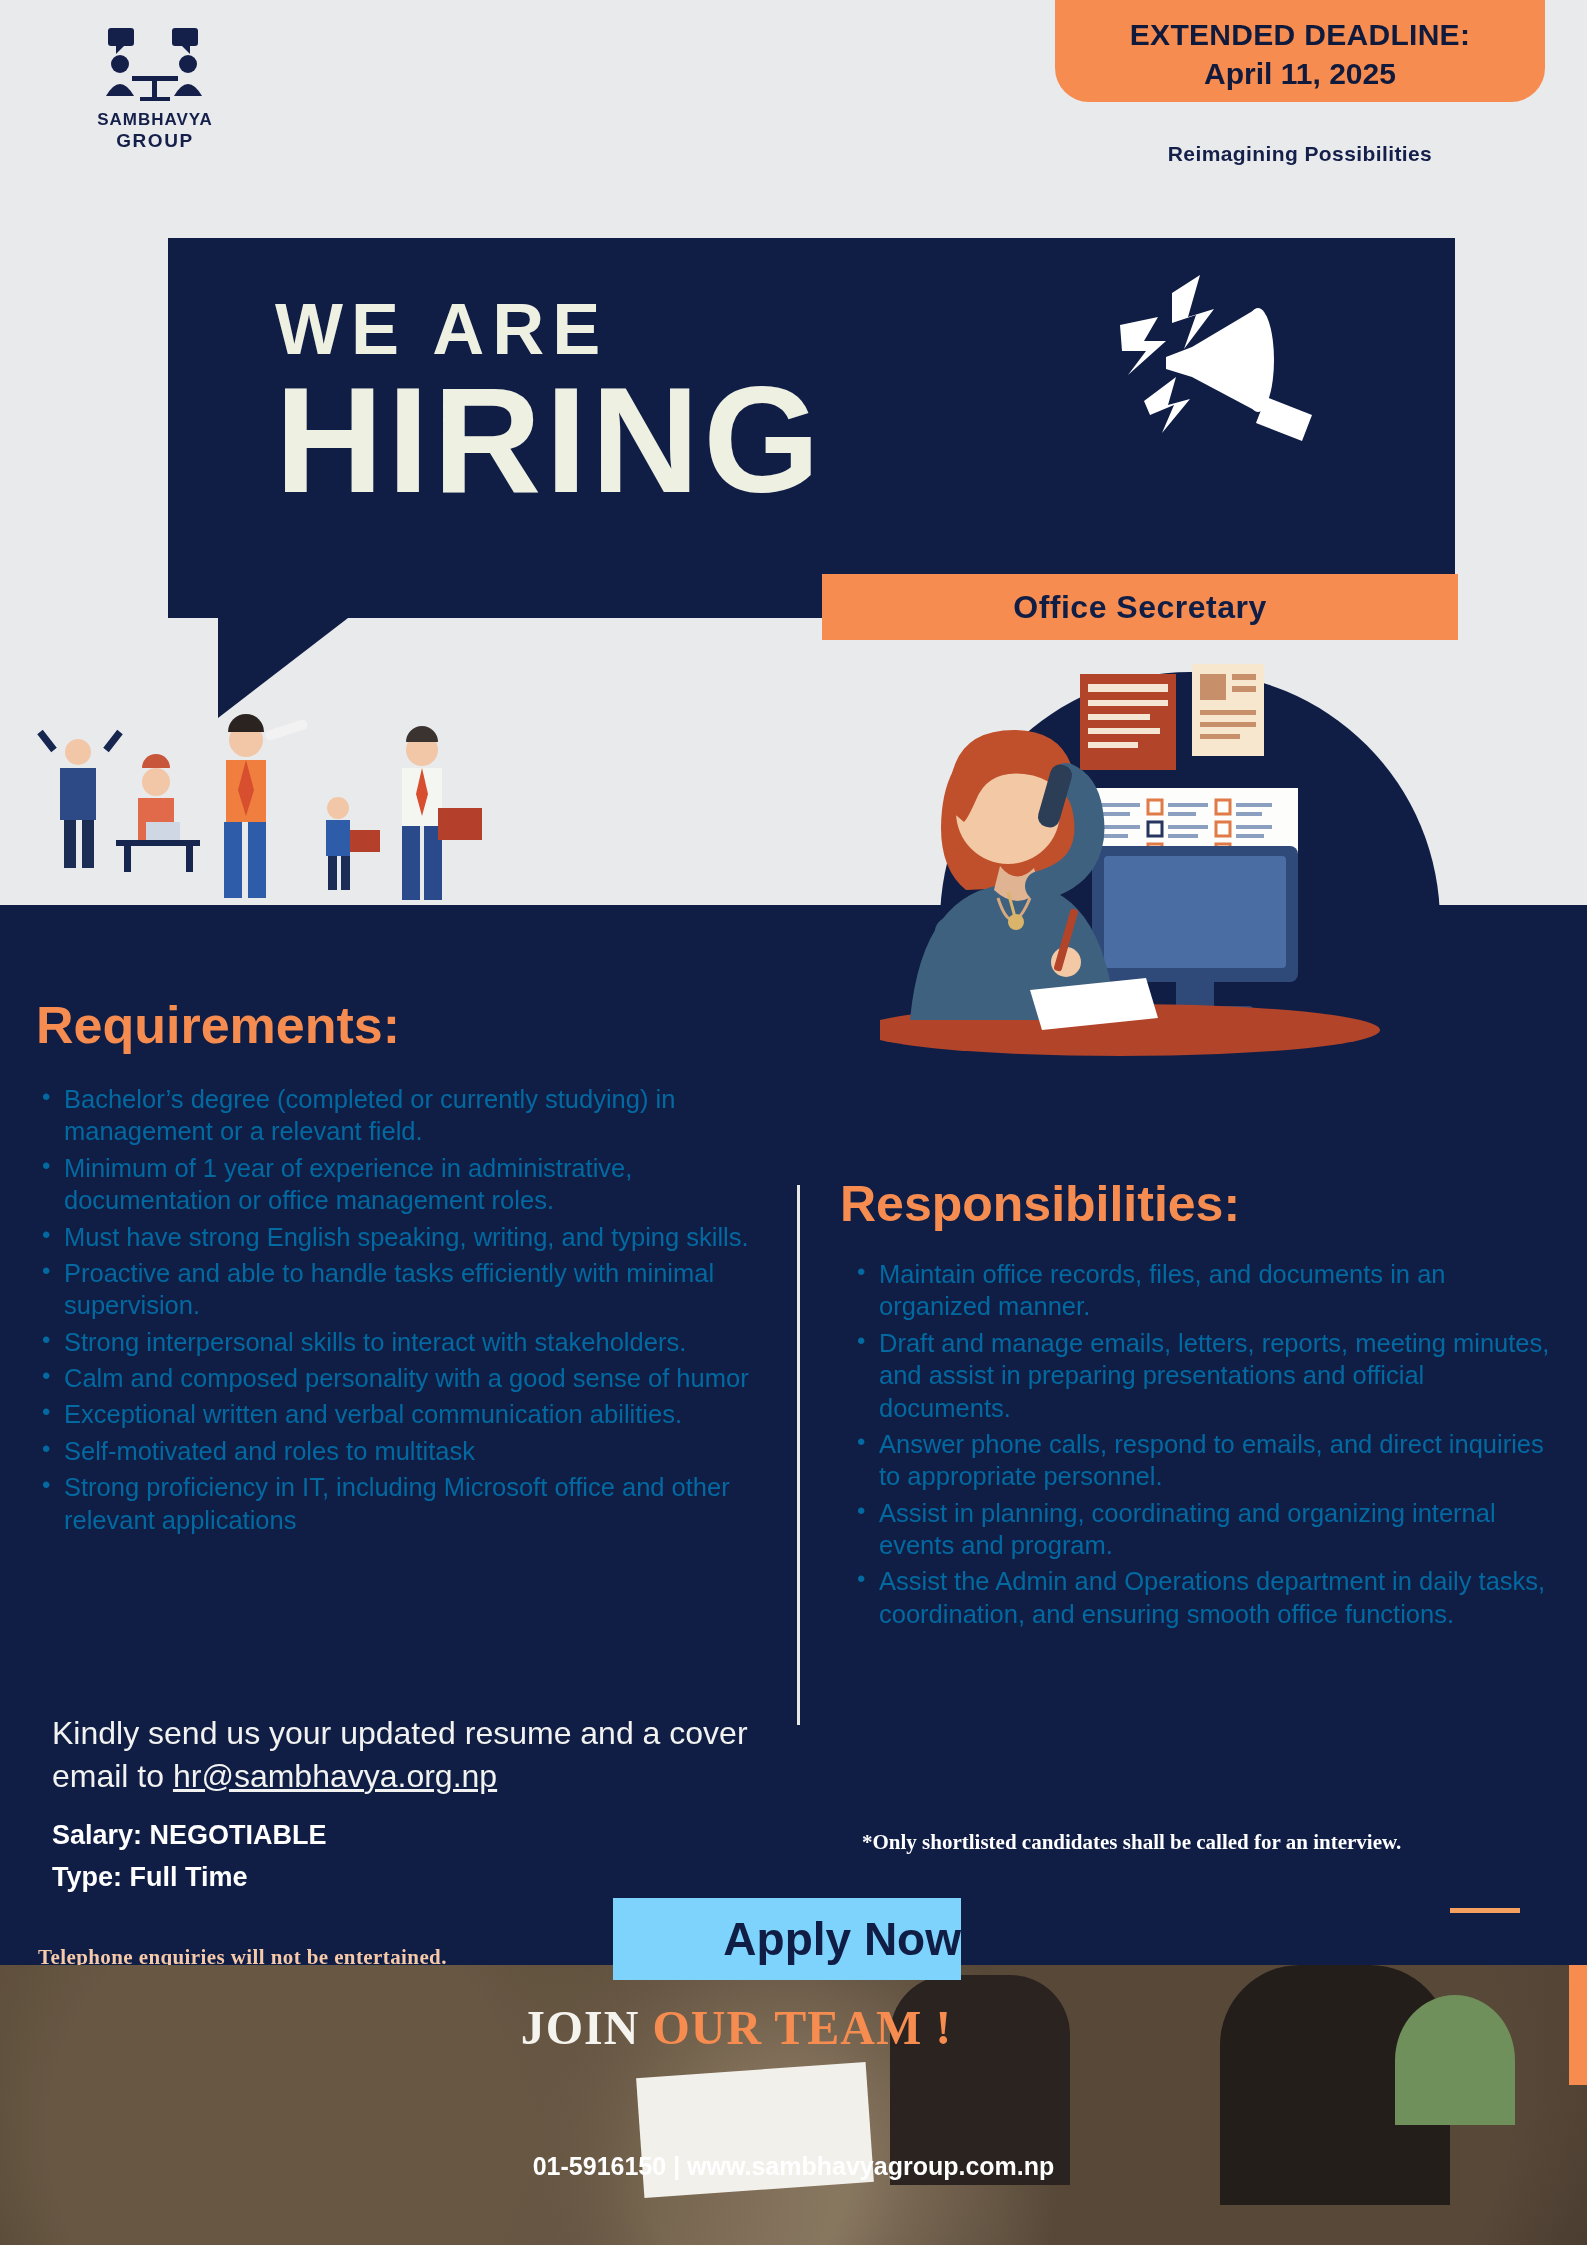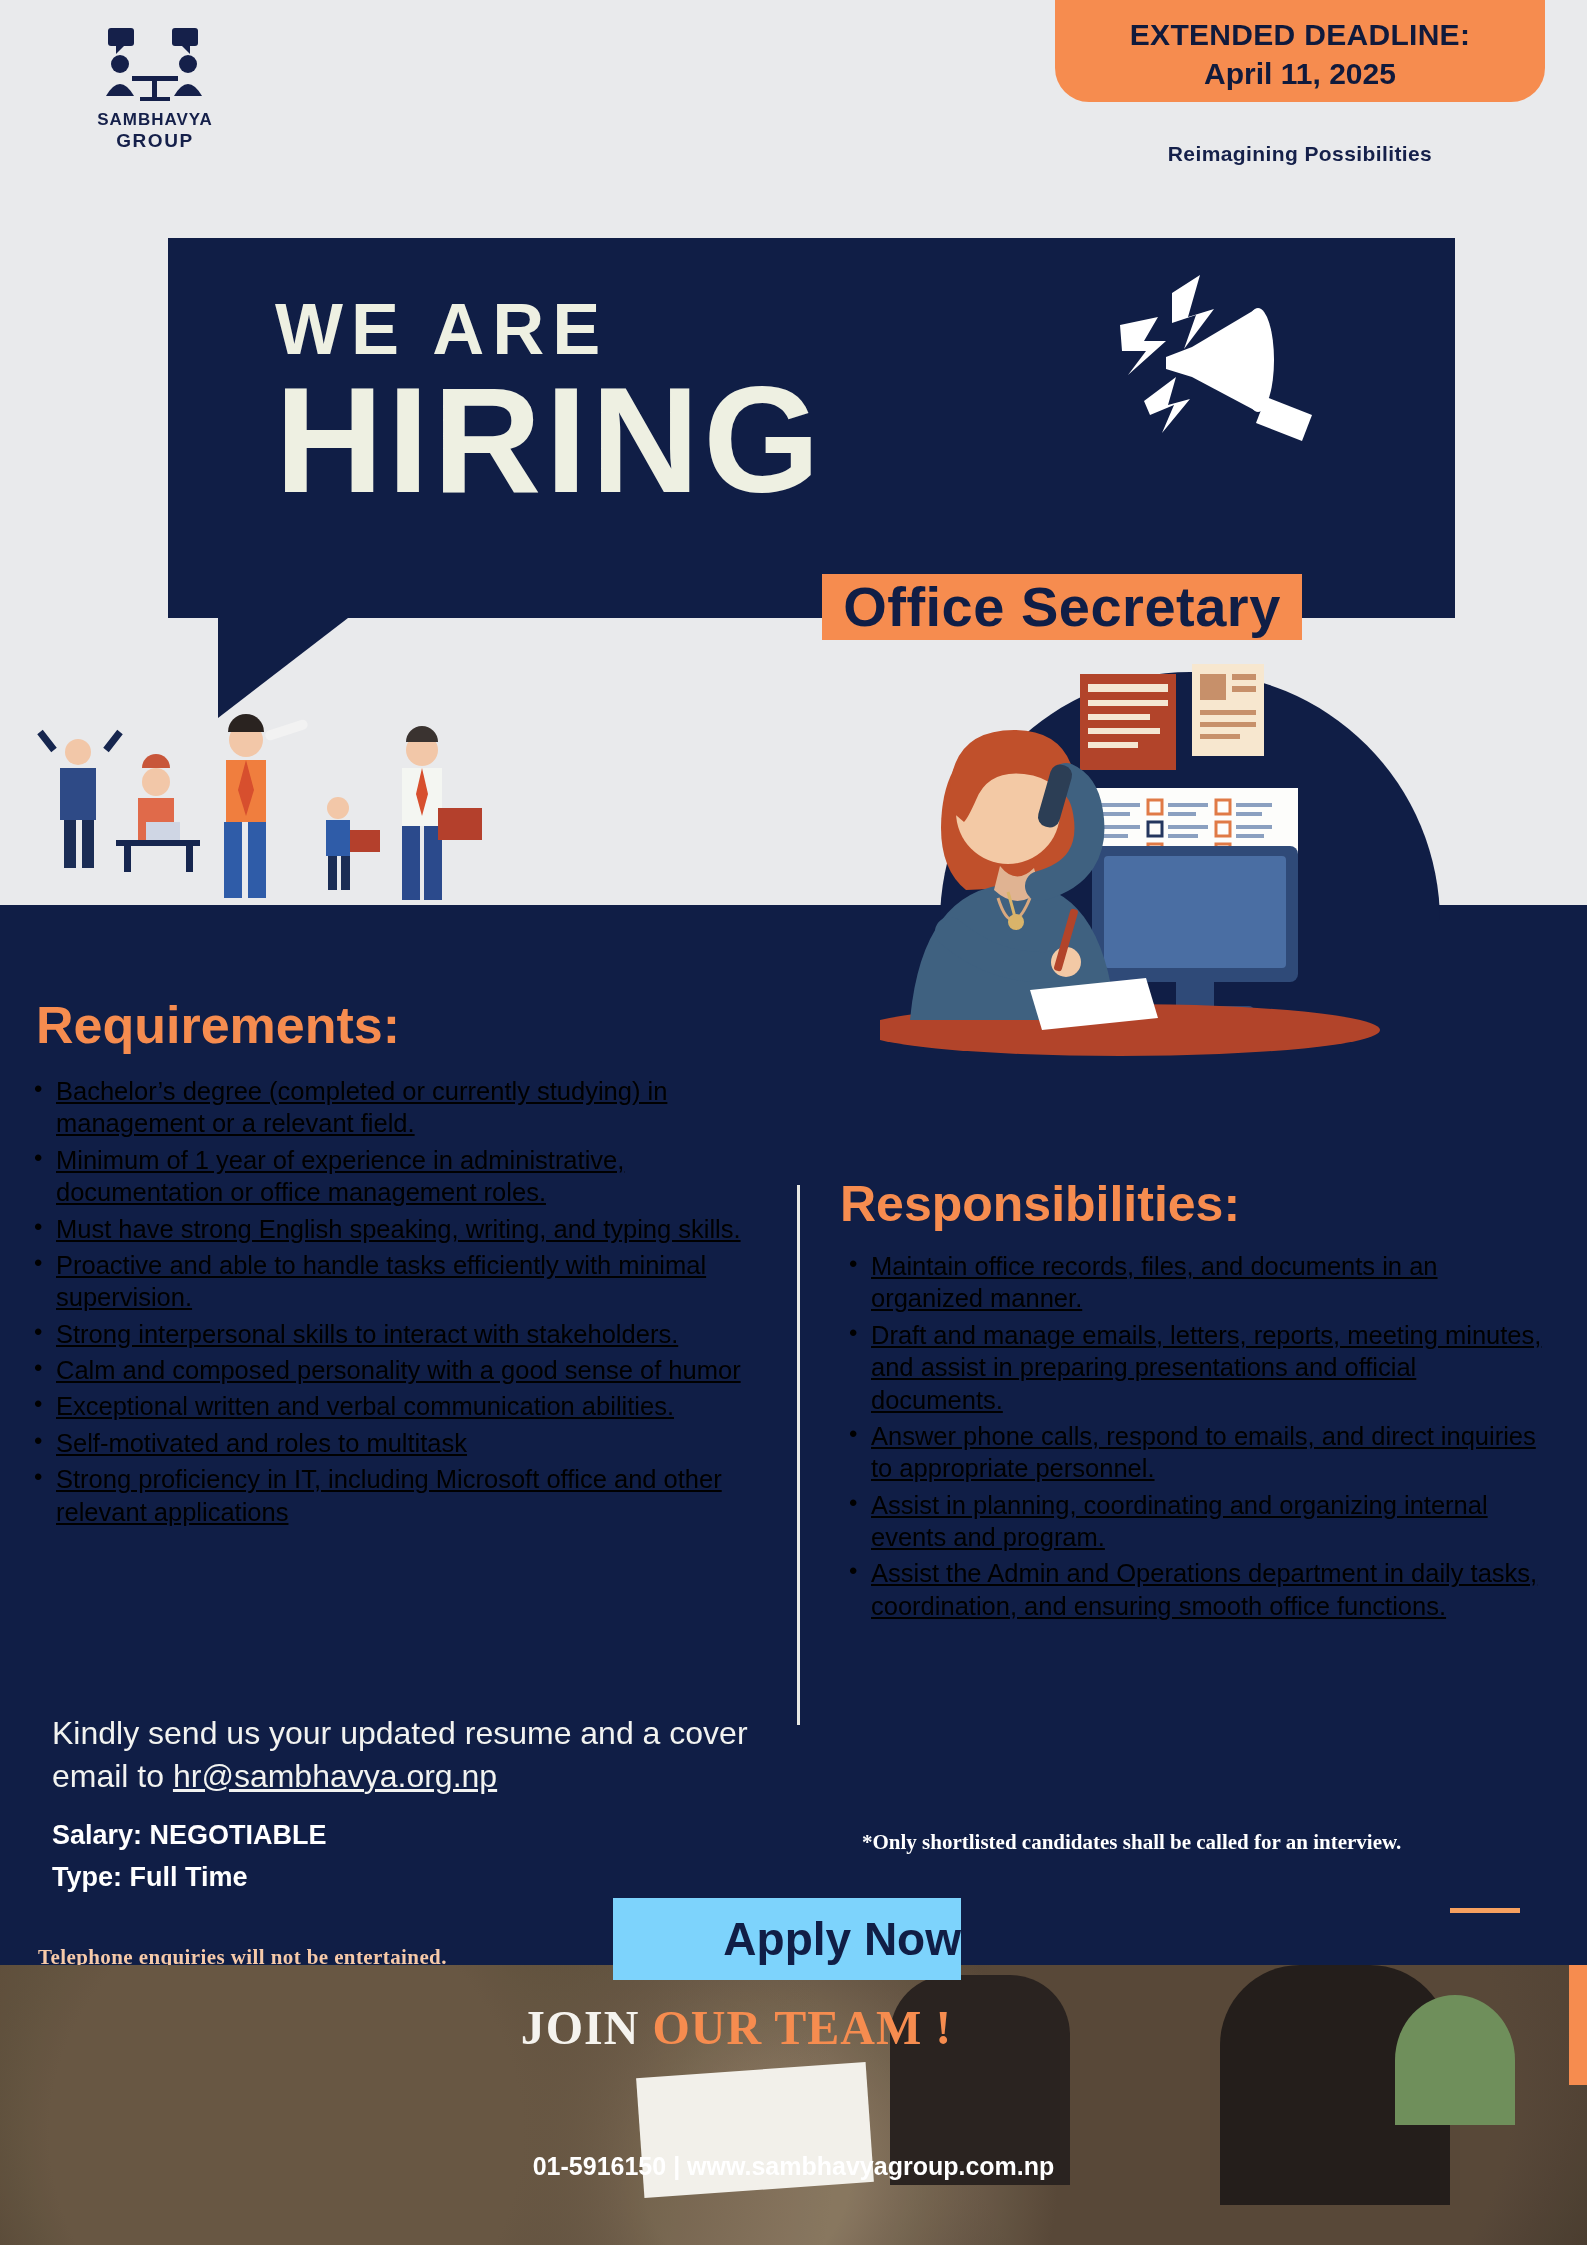--- a/index.html
+++ b/index.html
@@ -113,25 +113,25 @@
     color: #eef0e2;
     font-size: 150px;
     font-weight: bold;
     letter-spacing: 4px;
     line-height: 1.1;
   }
   .role-pill {
     position: absolute;
     left: 822px;
     top: 574px;
-    width: 480px;
+    width: 636px;
     height: 66px;
     background: #f68c4f;
     color: #101e46;
-    font-size: 56px;
+    font-size: 32px;
     font-weight: bold;
     text-align: center;
     line-height: 66px;
     letter-spacing: .5px;
   }
 
   
   .megaphone {
     position: absolute;
     left: 1080px;
@@ -161,24 +161,23 @@
   .resp-heading {
     position: absolute;
     left: 840px;
     top: 1175px;
     color: #f68c4f;
     font-size: 50px;
     font-weight: bold;
   }
   ul.bullets {
     list-style: none;
-    margin: 0;
+    margin: 8px;
     padding: 0;
-    color: #000000;
-    text-decoration: underline;
+    color: #0369a1;
   }
   ul.bullets li {
     position: relative;
     padding-left: 26px;
     margin-bottom: 4px;
     font-size: 25.5px;
     line-height: 1.27;
   }
   ul.bullets li::before {
     content: "\2022";

